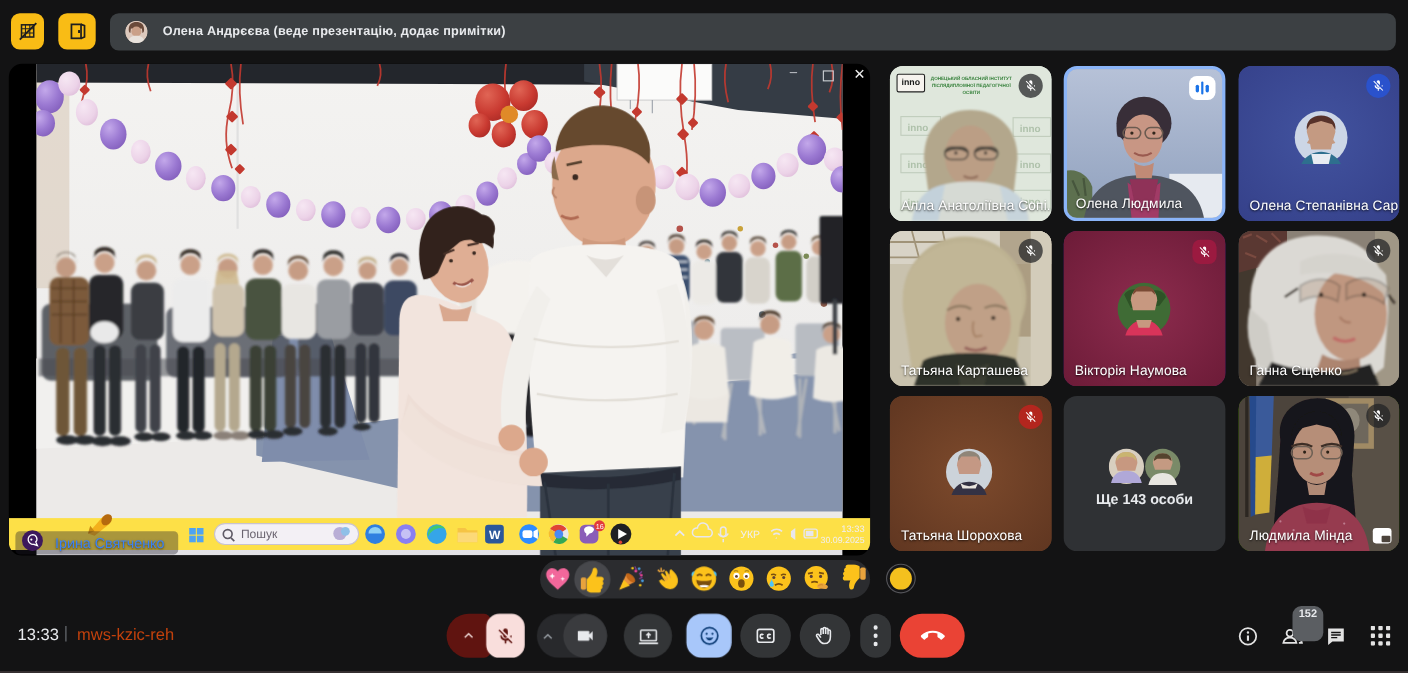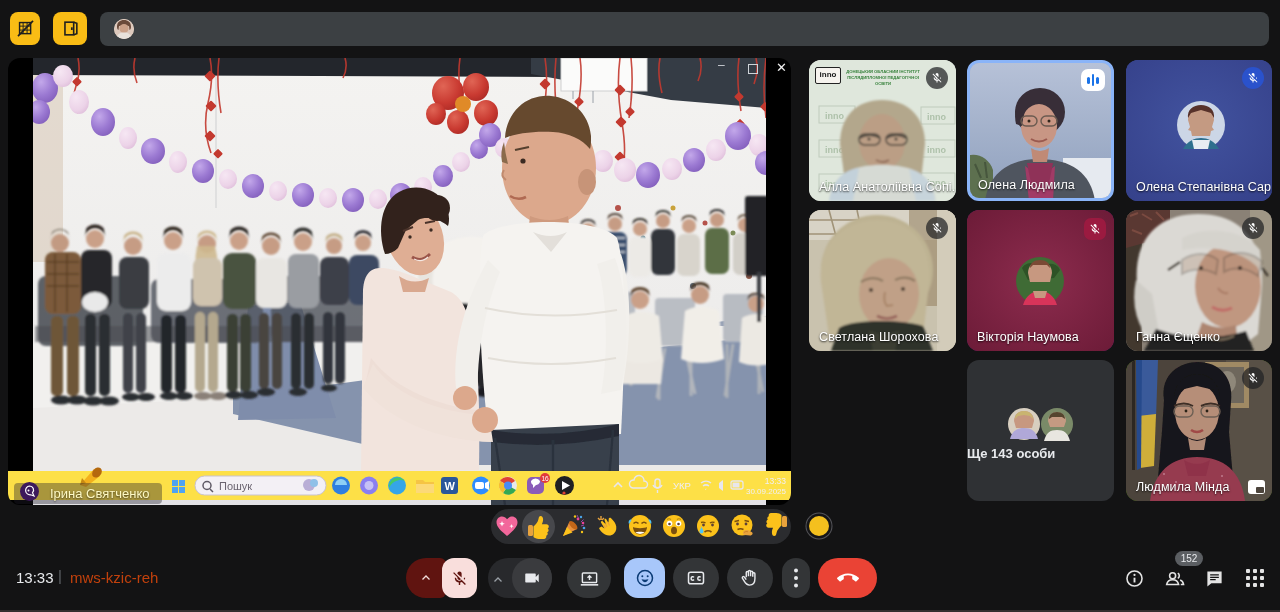--- a/index.html
+++ b/index.html
@@ -38,20 +38,21 @@
 </div>
 <div class="abs" style="left:100px;top:12px;width:1169px;height:34px;border-radius:8px;background:#3c4043"></div>
 <div class="abs" style="left:114px;top:19px;width:20px;height:20px;border-radius:50%;overflow:hidden;background:#e8d4c4">
 <svg width="20" height="20" viewBox="0 0 20 20">
         <circle cx="10" cy="10" r="10" fill="#ddc9bd"></circle>
 <path d="M3 8c0-5 3-7 7-7s7 2 7 7c0 2-1 3-1.5 3l-.5-4c-2 .5-7 .5-10 0l-.5 4C4 11 3 10 3 8z" fill="#6a4a3a"></path>
 <circle cx="10" cy="9.6" r="4.6" fill="#caa088"></circle>
         <path d="M2 20c1-5 4-6.5 8-6.5s7 1.5 8 6.5z" fill="#e8e2dc"></path>
       </svg>
 </div>
+<div class="abs" style="left:148px;top:23px;font-size:11.5px;font-weight:bold;color:#e8eaed;letter-spacing:.2px">Олена Андрєєва (веде презентацію, додає примітки)</div>
 
 <div class="tile" id="mainTile" style="left:8px;top:58px;width:783px;height:447px;background:#000">
 
 <svg class="abs" style="left:25px;top:0" width="733" height="447" viewBox="0 0 733 447">
 <defs>
 <linearGradient id="wall" x1="0" y1="0" x2="0" y2="1">
 <stop offset="0" stop-color="#f4f3f1"></stop>
             <stop offset=".55" stop-color="#eeedec"></stop>
             <stop offset="1" stop-color="#e3e2e6"></stop>
           </linearGradient>
@@ -425,21 +426,21 @@
         <ellipse cx="21" cy="9.5" rx="4.2" ry="5.6" transform="rotate(40 21 9.5)" fill="#b5690e"></ellipse>
 <path d="M4 22l6-2-4-5z" fill="#c98a12"></path>
 </svg>
 <div class="abs" style="left:6px;top:425px;width:148px;height:21px;background:rgba(32,28,42,.38);border-radius:4px"></div>
 <div class="abs" style="left:12px;top:424px;width:19px;height:19px;border-radius:50%;background:#3d195c;display:flex;align-items:center;justify-content:center">
 <svg width="13" height="13" viewBox="0 0 13 13">
           <path d="M6.5 1a4 4 0 0 1 3 6.7l1.5 3.3-3.4-1.2A4 4 0 1 1 6.5 1z" fill="none" stroke="#fff" stroke-width="1.2"></path>
           <circle cx="5.5" cy="5.5" r="1" fill="#fff"></circle>
         </svg>
 </div>
-<div class="abs" style="left:42px;top:428px;font-size:13px;color:#fef9c3;text-shadow:0 1px 2px rgba(0,0,0,.6)">Ірина Святченко</div>
+<div class="abs" style="left:42px;top:428px;font-size:13px;color:#3b82f6;text-shadow:0 1px 2px rgba(0,0,0,.6)">Ірина Святченко</div>
 
 </div>
 
 <div class="tile" style="left:809px;top:60px;width:147px;height:141px;background:#dde5da">
 <svg class="abs" width="147" height="141" viewBox="0 0 147 141">
 <rect width="147" height="141" fill="#dfe7dc"></rect>
 <g fill="none" stroke="#b8c6b4" stroke-width="1" opacity=".8">
 <rect x="10" y="46" width="36" height="17"></rect>
           <rect x="112" y="47" width="34" height="17"></rect>
 <rect x="10" y="80" width="36" height="17"></rect>
@@ -569,21 +570,21 @@
 <path d="M68 106q10 5 20 0" stroke="#96625a" stroke-width="2.6" fill="none"></path>
 <path d="M30 118c10-8 60-10 84-2l10 25H22z" fill="#2e3129"></path>
 <path d="M60 120q14 8 30 0l-4 21h-22z" fill="#3a3e33"></path>
 </g>
 </svg>
 <div class="chip">
         <svg width="12" height="12" viewBox="0 0 24 24" fill="#fff">
           <path d="M15 10.6V5a3 3 0 0 0-6 0v.2l6 5.4zm3.3.4h1.7c0 1-.3 2-.7 2.9l-1.3-1.2c.2-.5.3-1.1.3-1.7zM4.3 3 3 4.3l6 6V11a3 3 0 0 0 5 2.2l.9.9A5 5 0 0 1 7 11H5.3a6.7 6.7 0 0 0 5.7 6.6V21h2v-3.4c.8-.1 1.6-.4 2.3-.8l4.4 4.4 1.3-1.3L4.3 3z"></path>
         </svg>
       </div>
-<div class="name">Светлана Шорохова</div>
+<div class="name">Татьяна Карташева</div>
 </div>
 
 <div class="tile" style="left:967px;top:210px;width:147px;height:141px;background:#701a75">
 <svg class="abs" width="147" height="141" viewBox="0 0 147 141">
 <defs>
           <radialGradient id="t5bg" cx=".5" cy=".5" r=".75">
             <stop offset="0" stop-color="#8d2c4e"></stop>
             <stop offset="1" stop-color="#6a1a36"></stop>
           </radialGradient>
         </defs>
@@ -633,33 +634,55 @@
 </g>
 </svg>
 <div class="chip">
         <svg width="12" height="12" viewBox="0 0 24 24" fill="#fff">
           <path d="M15 10.6V5a3 3 0 0 0-6 0v.2l6 5.4zm3.3.4h1.7c0 1-.3 2-.7 2.9l-1.3-1.2c.2-.5.3-1.1.3-1.7zM4.3 3 3 4.3l6 6V11a3 3 0 0 0 5 2.2l.9.9A5 5 0 0 1 7 11H5.3a6.7 6.7 0 0 0 5.7 6.6V21h2v-3.4c.8-.1 1.6-.4 2.3-.8l4.4 4.4 1.3-1.3L4.3 3z"></path>
         </svg>
       </div>
 <div class="name">Ганна Єщенко</div>
 </div>
 
+<div class="tile" style="left:809px;top:360px;width:147px;height:141px;background:#6f4127">
+<svg class="abs" width="147" height="141" viewBox="0 0 147 141">
+<defs>
+          <radialGradient id="t7bg" cx=".5" cy=".5" r=".75">
+            <stop offset="0" stop-color="#7d4a2c"></stop>
+            <stop offset="1" stop-color="#5e3520"></stop>
+          </radialGradient>
+        </defs>
+<rect width="147" height="141" fill="url(#t7bg)"></rect>
+<circle cx="72" cy="69" r="21" fill="#ccd3da"></circle>
+<path d="M72 52c7 0 11 5 11 11l-2 8h-18l-2-8c0-6 4-11 11-11z" fill="#c49884"></path>
+<path d="M62 59c-1-5 4-9 10-9s11 4 10 9l-3-4h-14z" fill="#8f8578"></path>
+<path d="M56 90c3-9 9-12 16-12s13 3 16 12z" fill="#343244"></path>
+<path d="M64 79q8 6 16 0l-2 5h-12z" fill="#e8e4de"></path>
+</svg>
+<div class="abs" style="top:8px;right:8px;width:22px;height:22px;border-radius:50%;background:#b3261e;display:flex;align-items:center;justify-content:center">
+<svg width="12" height="12" viewBox="0 0 24 24" fill="#fff">
+          <path d="M15 10.6V5a3 3 0 0 0-6 0v.2l6 5.4zm3.3.4h1.7c0 1-.3 2-.7 2.9l-1.3-1.2c.2-.5.3-1.1.3-1.7zM4.3 3 3 4.3l6 6V11a3 3 0 0 0 5 2.2l.9.9A5 5 0 0 1 7 11H5.3a6.7 6.7 0 0 0 5.7 6.6V21h2v-3.4c.8-.1 1.6-.4 2.3-.8l4.4 4.4 1.3-1.3L4.3 3z"></path>
+        </svg>
+      </div>
+<div class="name">Татьяна Шорохова</div>
+</div>
 
 <div class="tile" style="left:967px;top:360px;width:147px;height:141px;background:#2f3134">
 <svg class="abs" style="left:41px;top:43px" width="66" height="42" viewBox="0 0 66 42">
 <circle cx="16" cy="21" r="16" fill="#d8cfc0"></circle>
 <path d="M16 8c6 0 10 4 10 10l-2 7h-16l-2-7c0-6 4-10 10-10z" fill="#c79880"></path>
 <path d="M7 16c0-5 4-8 9-8s9 3 9 8l-3-3-6-1-6 1z" fill="#c9b470"></path>
 <path d="M2 36c2-8 7-11 14-11s12 3 14 11z" fill="#b0a8d8"></path>
 <circle cx="49" cy="21" r="16" fill="#7a8a68"></circle>
 <path d="M49 9c5 0 9 4 9 9l-2 6h-14l-2-6c0-5 4-9 9-9z" fill="#c49a82"></path>
 <path d="M41 16c0-4 3-7 8-7s8 3 8 7l-3-2h-10z" fill="#54442e"></path>
 <path d="M36 38c2-8 6-11 13-11s11 3 13 11z" fill="#e8e6e0"></path>
 </svg>
-<div class="abs" style="left:0;top:86px;width:147px;font-size:13px;font-weight:bold;color:#e8eaed">Ще 143 особи</div>
+<div class="abs" style="left:0;top:86px;width:147px;text-align:center;font-size:13px;font-weight:bold;color:#e8eaed">Ще 143 особи</div>
 </div>
 
 <div class="tile" style="left:1126px;top:360px;width:146px;height:141px;background:#4d7c0f">
 <svg class="abs" width="146" height="141" viewBox="0 0 146 141">
 <defs>
           <filter id="gf9" x="-20%" y="-20%" width="140%" height="140%">
             <feGaussianBlur stdDeviation="0.7"></feGaussianBlur>
           </filter>
         </defs>
 <rect width="146" height="141" fill="#4c443c"></rect>
@@ -849,21 +872,21 @@
 <svg class="abs" style="left:1125px;top:569px" width="19" height="19" viewBox="0 0 24 24" fill="none" stroke="#e3e3e3" stroke-width="2">
 <circle cx="12" cy="12" r="9.5"></circle>
       <path d="M12 11v6" stroke-width="2.4"></path>
       <circle cx="12" cy="7.5" r=".6" fill="#e3e3e3" stroke-width="1.6"></circle>
     </svg>
 <svg class="abs" style="left:1165px;top:569px" width="20" height="19" viewBox="0 0 24 24" fill="#e3e3e3">
 <circle cx="9" cy="8.5" r="3.8" fill="none" stroke="#e3e3e3" stroke-width="2"></circle>
 <path d="M1.5 19.5c.8-4 3.8-6 7.5-6s6.7 2 7.5 6z" fill="none" stroke="#e3e3e3" stroke-width="2"></path>
 <path d="M15.5 5.2a3.8 3.8 0 0 1 0 6.6M18.5 13.9c2.3.8 3.8 2.7 4.3 5.6h-3.5" fill="none" stroke="#e3e3e3" stroke-width="2"></path>
     </svg>
-<div class="abs" style="left:1175px;top:551px;width:28px;height:15px;border-radius:8px;background:#5b5e62;color:#e8eaed;font-size:10px;font-weight:normal;text-align:center;line-height:15px">152</div>
+<div class="abs" style="left:1175px;top:551px;width:28px;height:32px;border-radius:8px;background:#5b5e62;color:#e8eaed;font-size:10px;font-weight:bold;text-align:center;line-height:15px">152</div>
 <svg class="abs" style="left:1205px;top:569px" width="19" height="19" viewBox="0 0 24 24">
 <path d="M3 3h18v15H8l-5 4z" fill="#e3e3e3"></path>
 <path d="M6.5 7.5h11M6.5 10.5h11M6.5 13.5h7" stroke="#131314" stroke-width="1.6"></path>
     </svg>
 <svg class="abs" style="left:1246px;top:569px" width="18" height="18" viewBox="0 0 18 18" fill="#e3e3e3">
 <rect x="0" y="0" width="4" height="4" rx="1"></rect>
       <rect x="7" y="0" width="4" height="4" rx="1"></rect>
       <rect x="14" y="0" width="4" height="4" rx="1"></rect>
 <rect x="0" y="7" width="4" height="4" rx="1"></rect>
       <rect x="7" y="7" width="4" height="4" rx="1"></rect>

